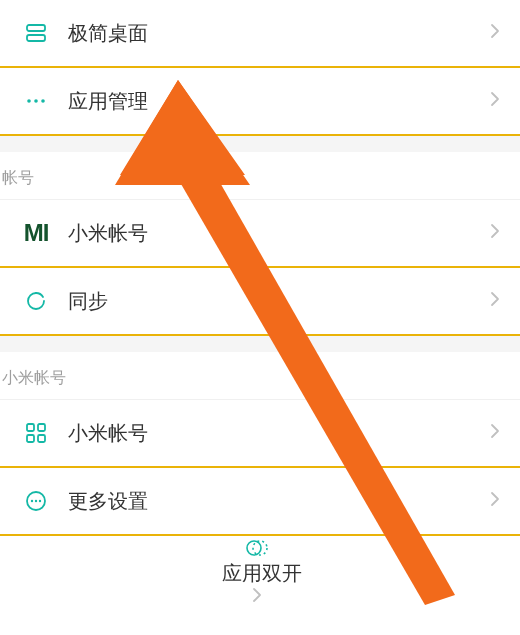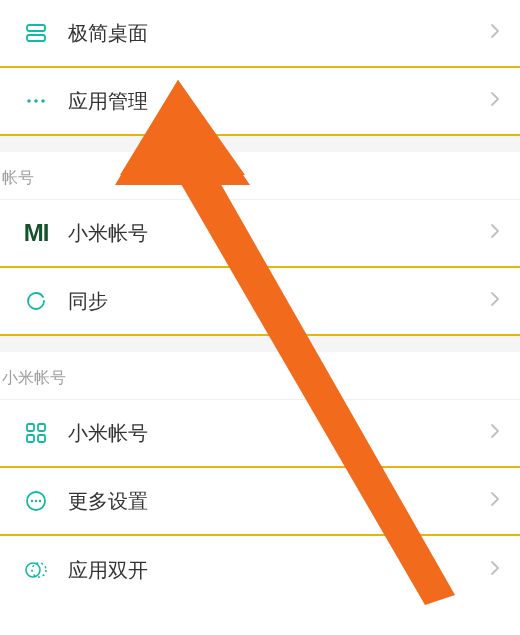--- a/index.html
+++ b/index.html
@@ -21,20 +21,21 @@
     .settings-item {
       display: flex;
       align-items: center;
       height: 68px;
       padding: 0 20px 0 14px;
       background: #fff;
       border-bottom: 2px solid #eab308;
     }
     .settings-item:last-child {
       border-bottom: none;
+      flex-direction: column;
     }
     .icon-wrap {
       width: 44px;
       display: flex;
       align-items: center;
       justify-content: center;
       flex-shrink: 0;
     }
     .item-label {
       flex: 1;

